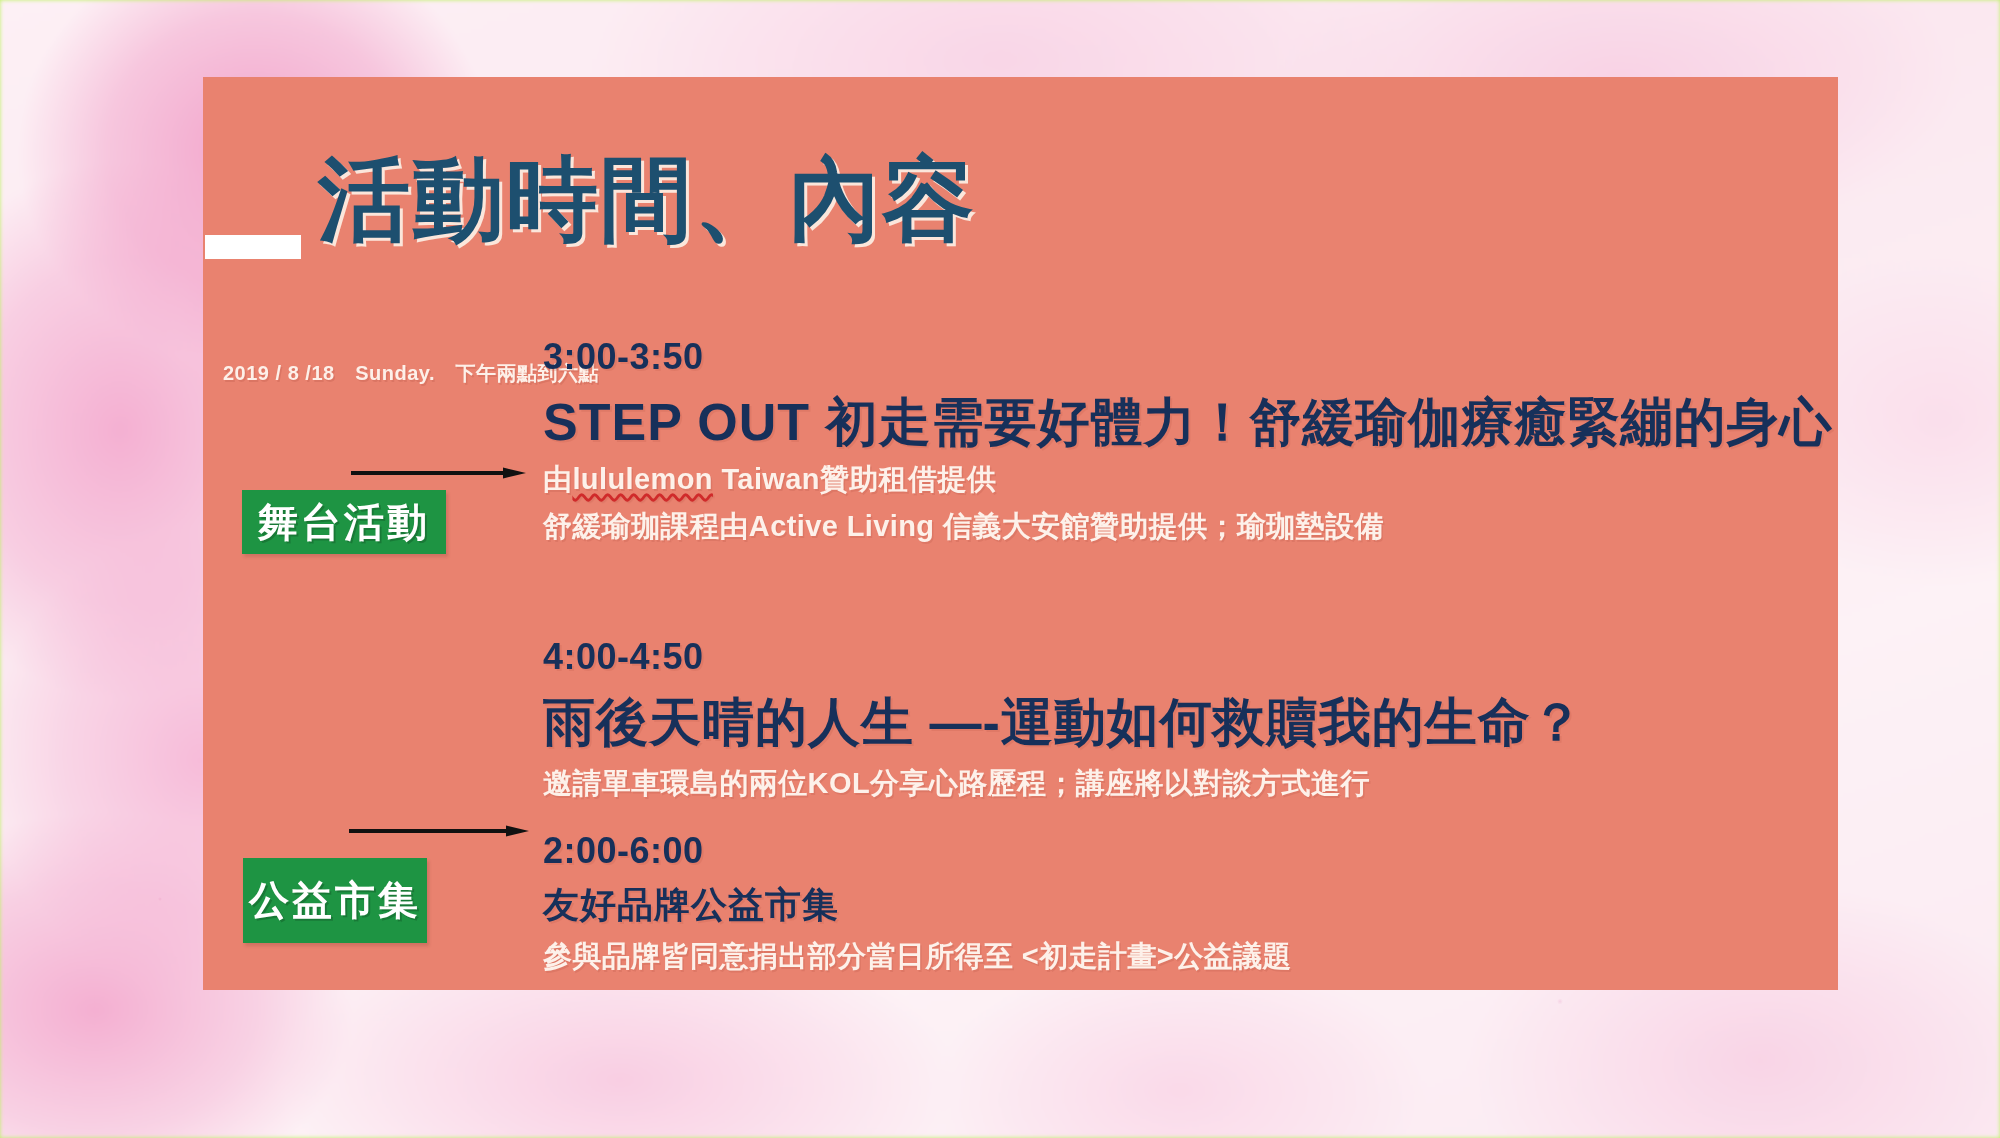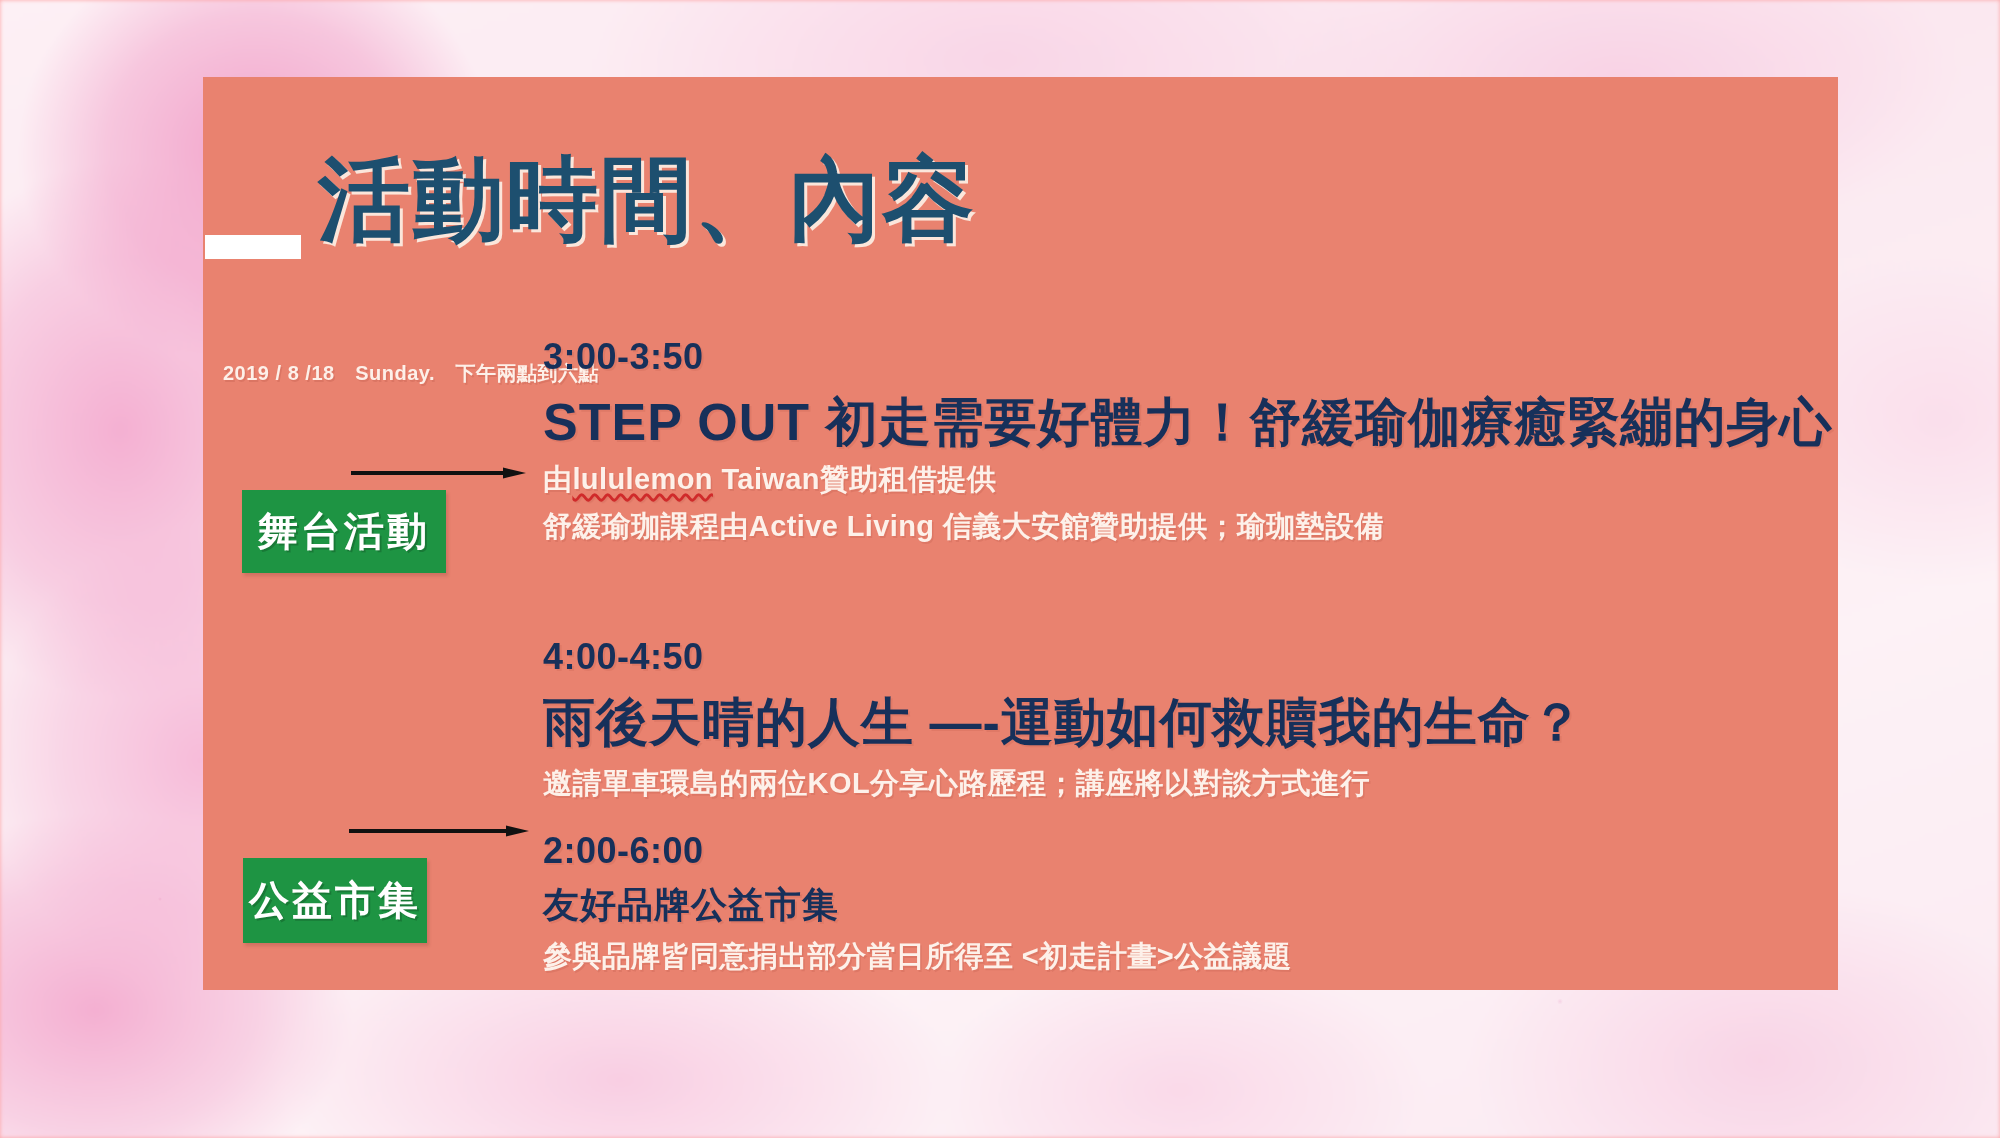--- a/index.html
+++ b/index.html
@@ -12,21 +12,21 @@
     height: 1138px;
     overflow: hidden;
     font-family: "Liberation Sans", "DejaVu Sans", sans-serif;
   }
 
   
   #slide {
     position: relative;
     width: 2000px;
     height: 1138px;
-    background: #fca5a5;
+    background: #bef264;
     overflow: hidden;
   }
   .bg-wash {
     position: absolute;
     inset: 0;
     background:
       radial-gradient(ellipse 330px 300px at 255px 150px, rgba(240,150,195,0.85) 0%, rgba(240,150,195,0.45) 45%, rgba(240,150,195,0) 72%),
       radial-gradient(ellipse 300px 360px at 120px 430px, rgba(243,163,203,0.82) 0%, rgba(243,163,203,0.40) 48%, rgba(243,163,203,0) 75%),
       radial-gradient(ellipse 260px 240px at 380px 330px, rgba(247,180,214,0.70) 0%, rgba(247,180,214,0.30) 50%, rgba(247,180,214,0) 78%),
       radial-gradient(ellipse 270px 300px at 200px 760px, rgba(245,170,208,0.72) 0%, rgba(245,170,208,0.32) 50%, rgba(245,170,208,0) 78%),
@@ -104,21 +104,21 @@
     font-size: 40px;
     font-weight: 700;
     letter-spacing: 3px;
     display: flex;
     align-items: center;
     justify-content: center;
     text-shadow: 2px 2px 0 rgba(0,0,0,0.18);
     box-shadow: 2px 3px 3px rgba(120,60,50,0.22);
     white-space: nowrap;
   }
-  .badge-stage  { left: 39px;  top: 413px; width: 204px; height: 83px; }
+  .badge-stage  { left: 39px;  top: 413px; width: 204px; height: 64px; }
   .badge-market { left: 40px;  top: 781px; width: 184px; height: 85px; }
 
   
   .arrow {
     position: absolute;
     height: 14px;
   }
   .arrow svg { display: block; }
   .arrow-stage  { left: 148px; top: 389px; width: 175px; }
   .arrow-market { left: 146px; top: 747px; width: 180px; }

